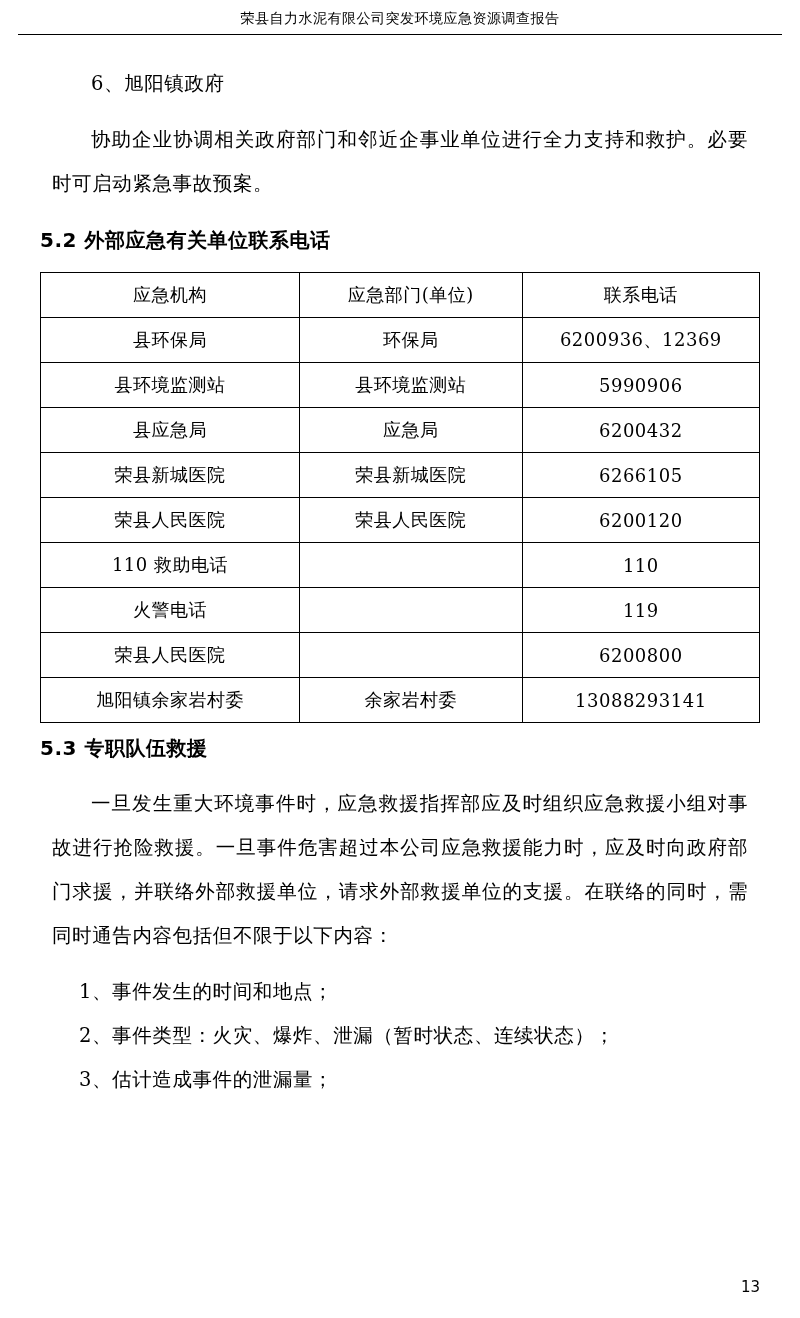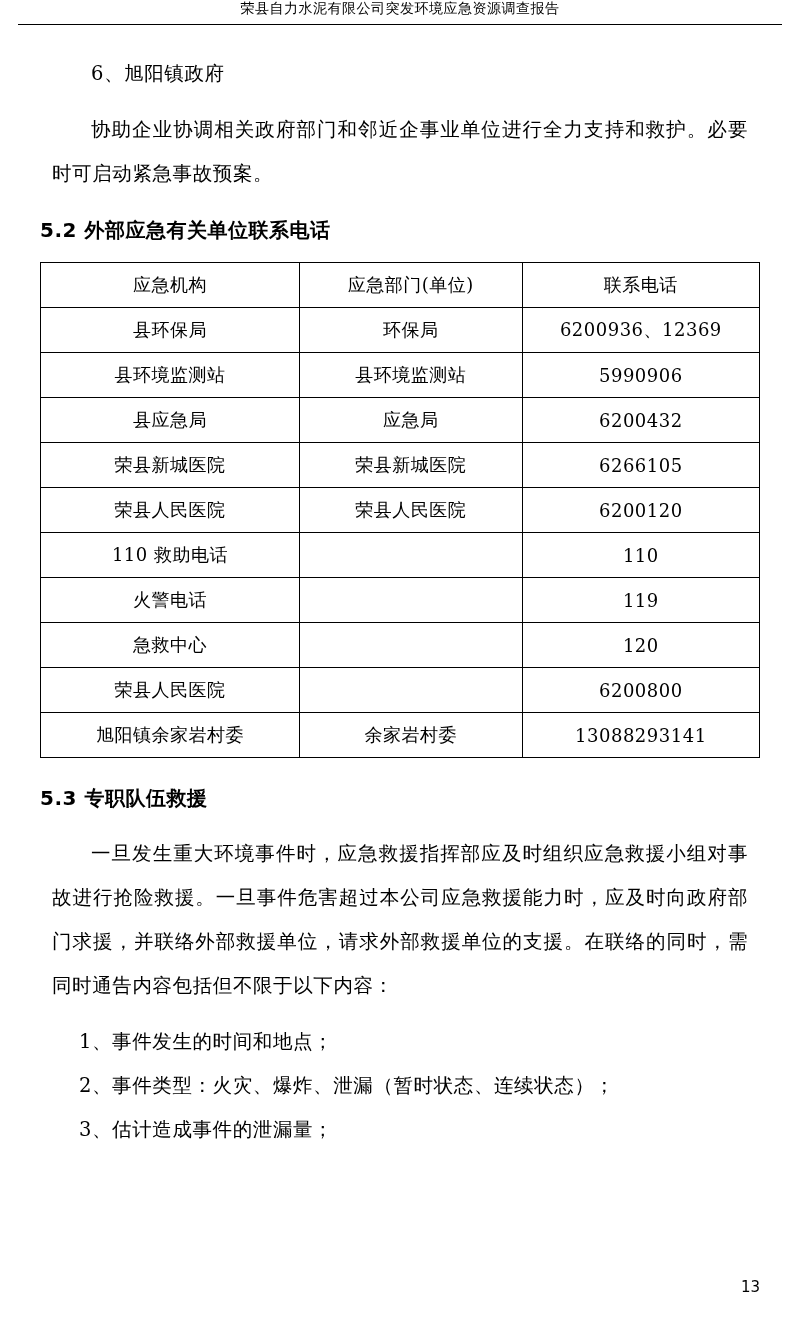--- a/index.html
+++ b/index.html
@@ -14,20 +14,21 @@
   .page {
     position: relative;
     width: 800px;
     height: 1318px;
     margin: 0 auto;
     background: #ffffff;
     box-sizing: border-box;
     padding: 0 18px;
   }
   .header {
+    padding-top: 10px;
     text-align: center;
     font-size: 14px;
     letter-spacing: 0.5px;
     font-family: "DejaVu Serif", serif;
   }
   .header-rule {
     margin-top: 6px;
     border: none;
     border-top: 1.6px solid #000;
     width: 100%;
@@ -52,21 +53,21 @@
     font-family: "DejaVu Sans", sans-serif;
     letter-spacing: 0.5px;
     margin: 0;
   }
   .spacer-sm { height: 8px; }
 
   table.contacts {
     border-collapse: collapse;
     width: 100%;
     margin-top: 10px;
-    margin-bottom: 18px;
+    margin-bottom: 3px;
     table-layout: fixed;
   }
   table.contacts td {
     border: 1.5px solid #000;
     height: 44px;
     text-align: center;
     vertical-align: middle;
     font-size: 18px;
     letter-spacing: 0.5px;
     font-family: "DejaVu Serif", serif;
@@ -156,25 +157,20 @@
           <td>110 救助电话</td>
           <td></td>
           <td>110</td>
         </tr>
         <tr>
           <td>火警电话</td>
           <td></td>
           <td>119</td>
         </tr>
         <tr>
-          <td>急救中心</td>
-          <td></td>
-          <td>120</td>
-        </tr>
-        <tr>
           <td>荣县人民医院</td>
           <td></td>
           <td>6200800</td>
         </tr>
         <tr>
           <td>旭阳镇余家岩村委</td>
           <td>余家岩村委</td>
           <td>13088293141</td>
         </tr>
       </tbody>

